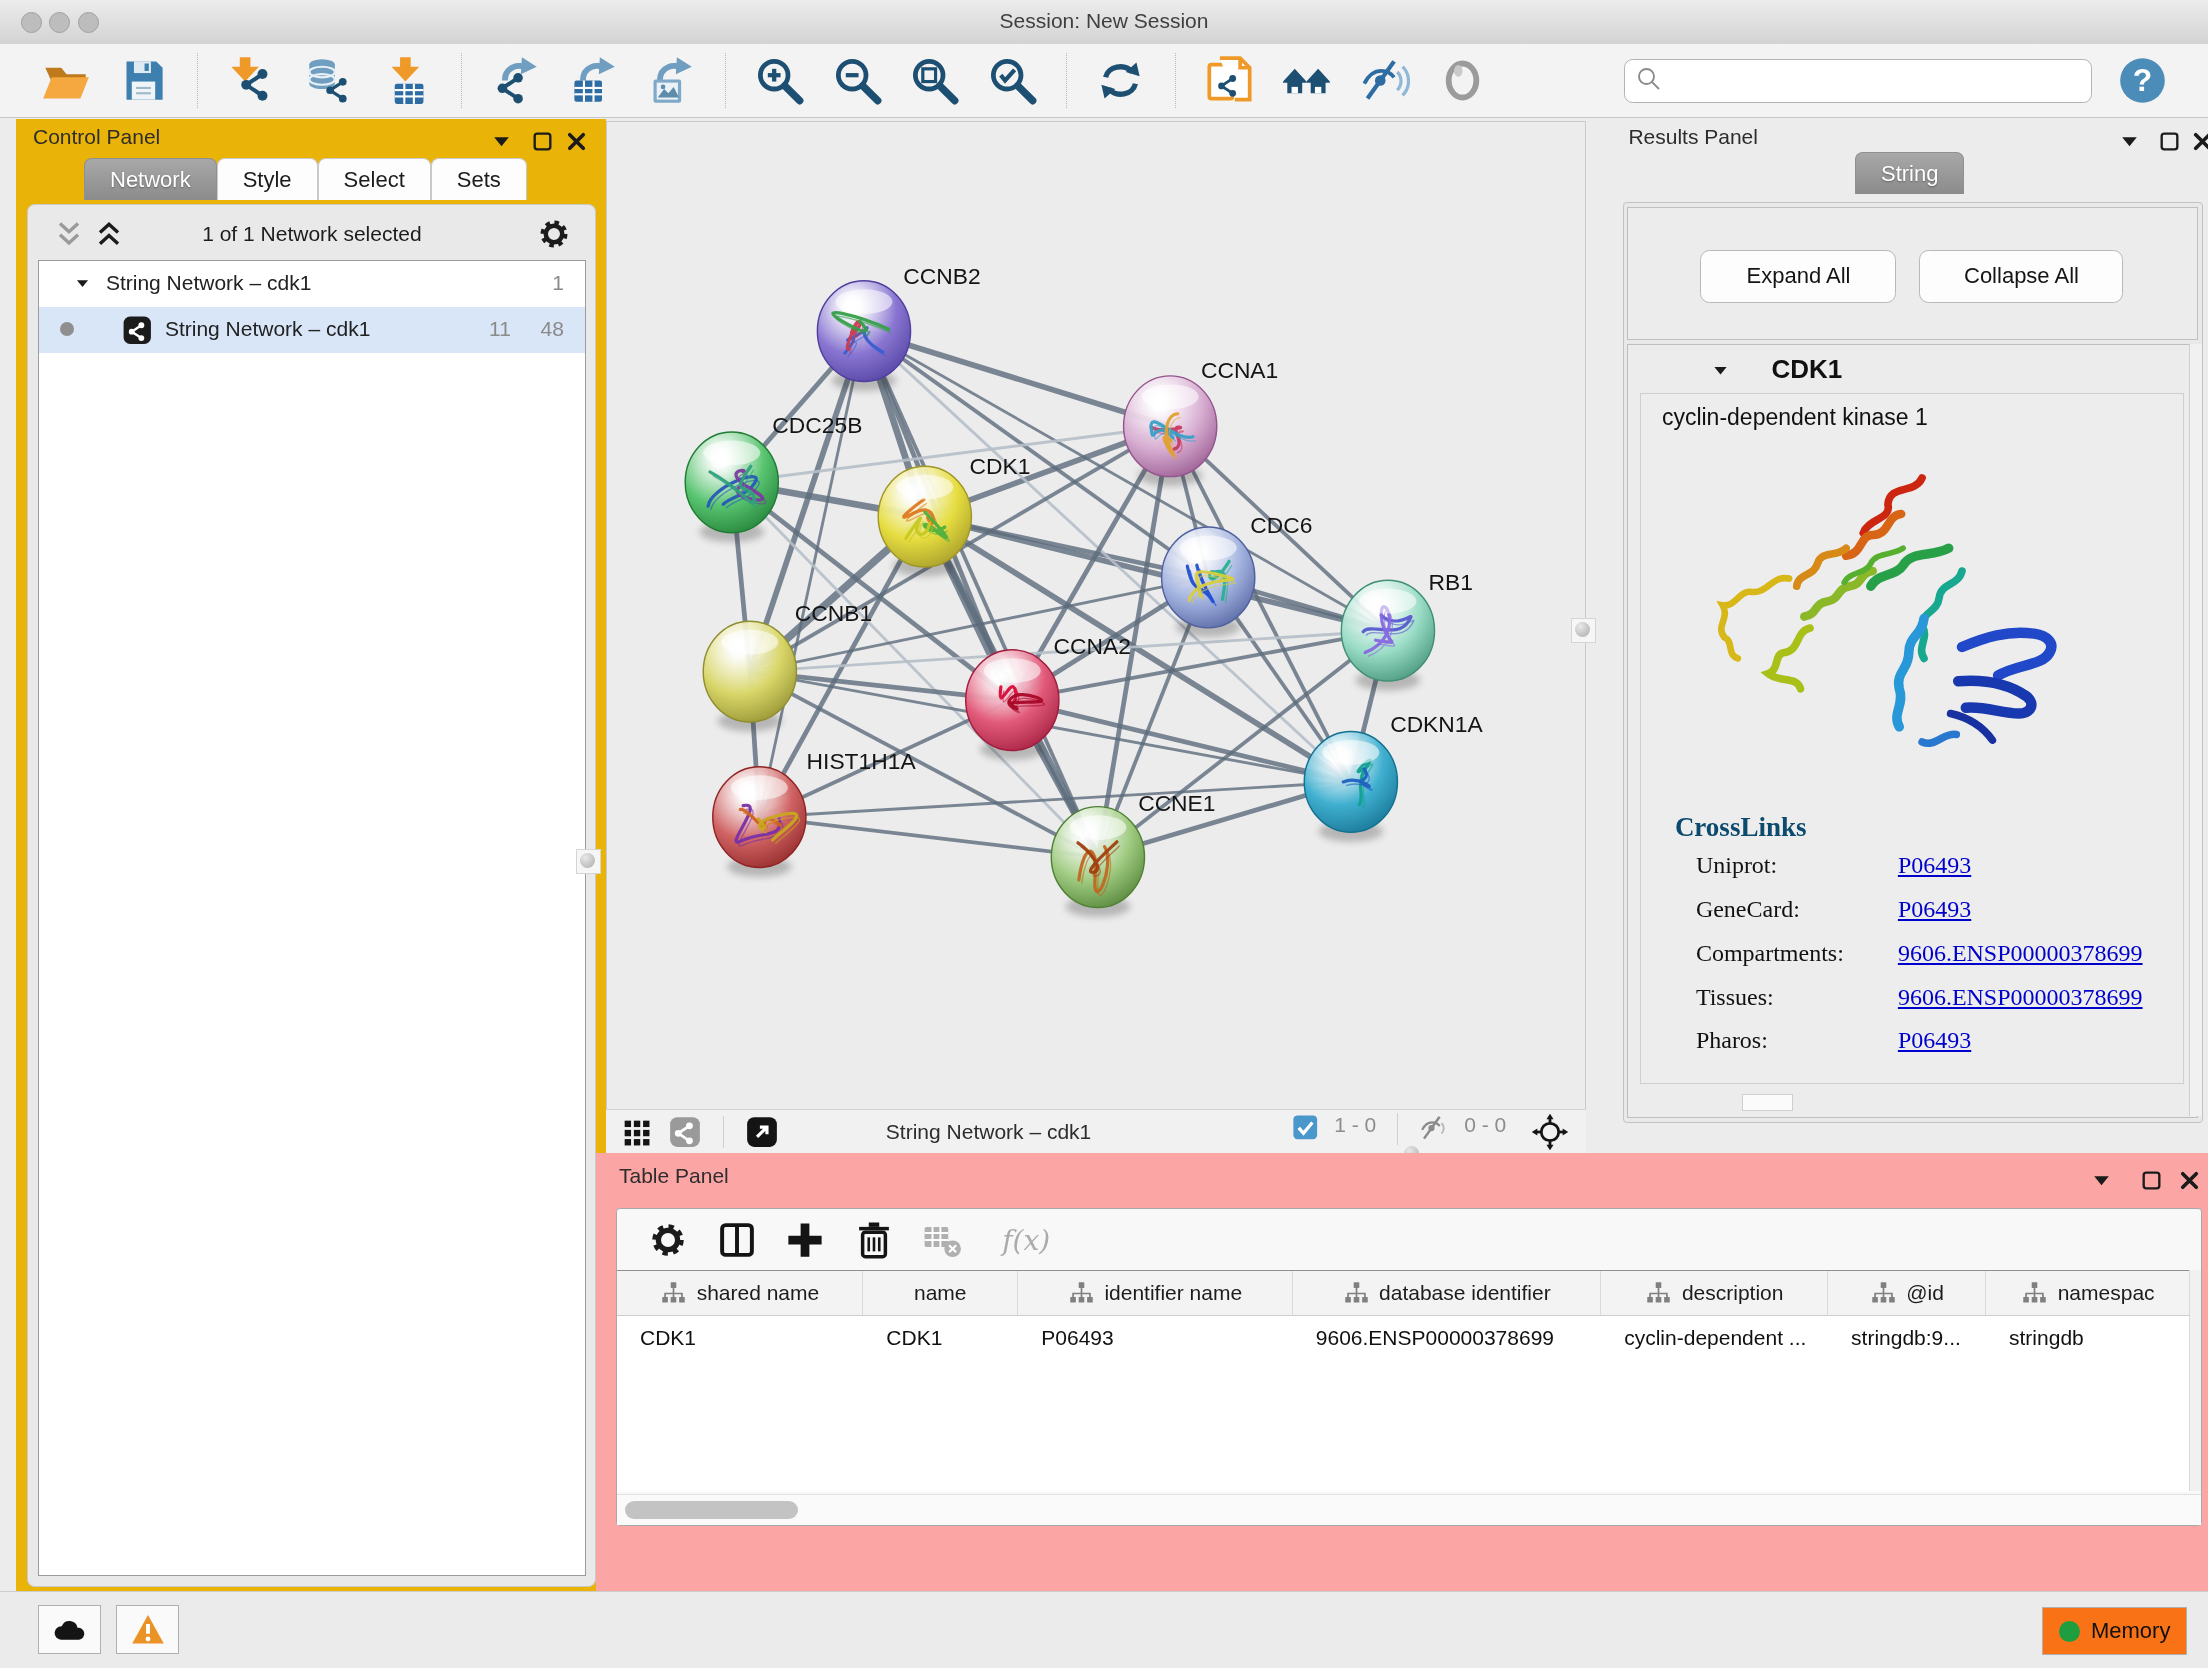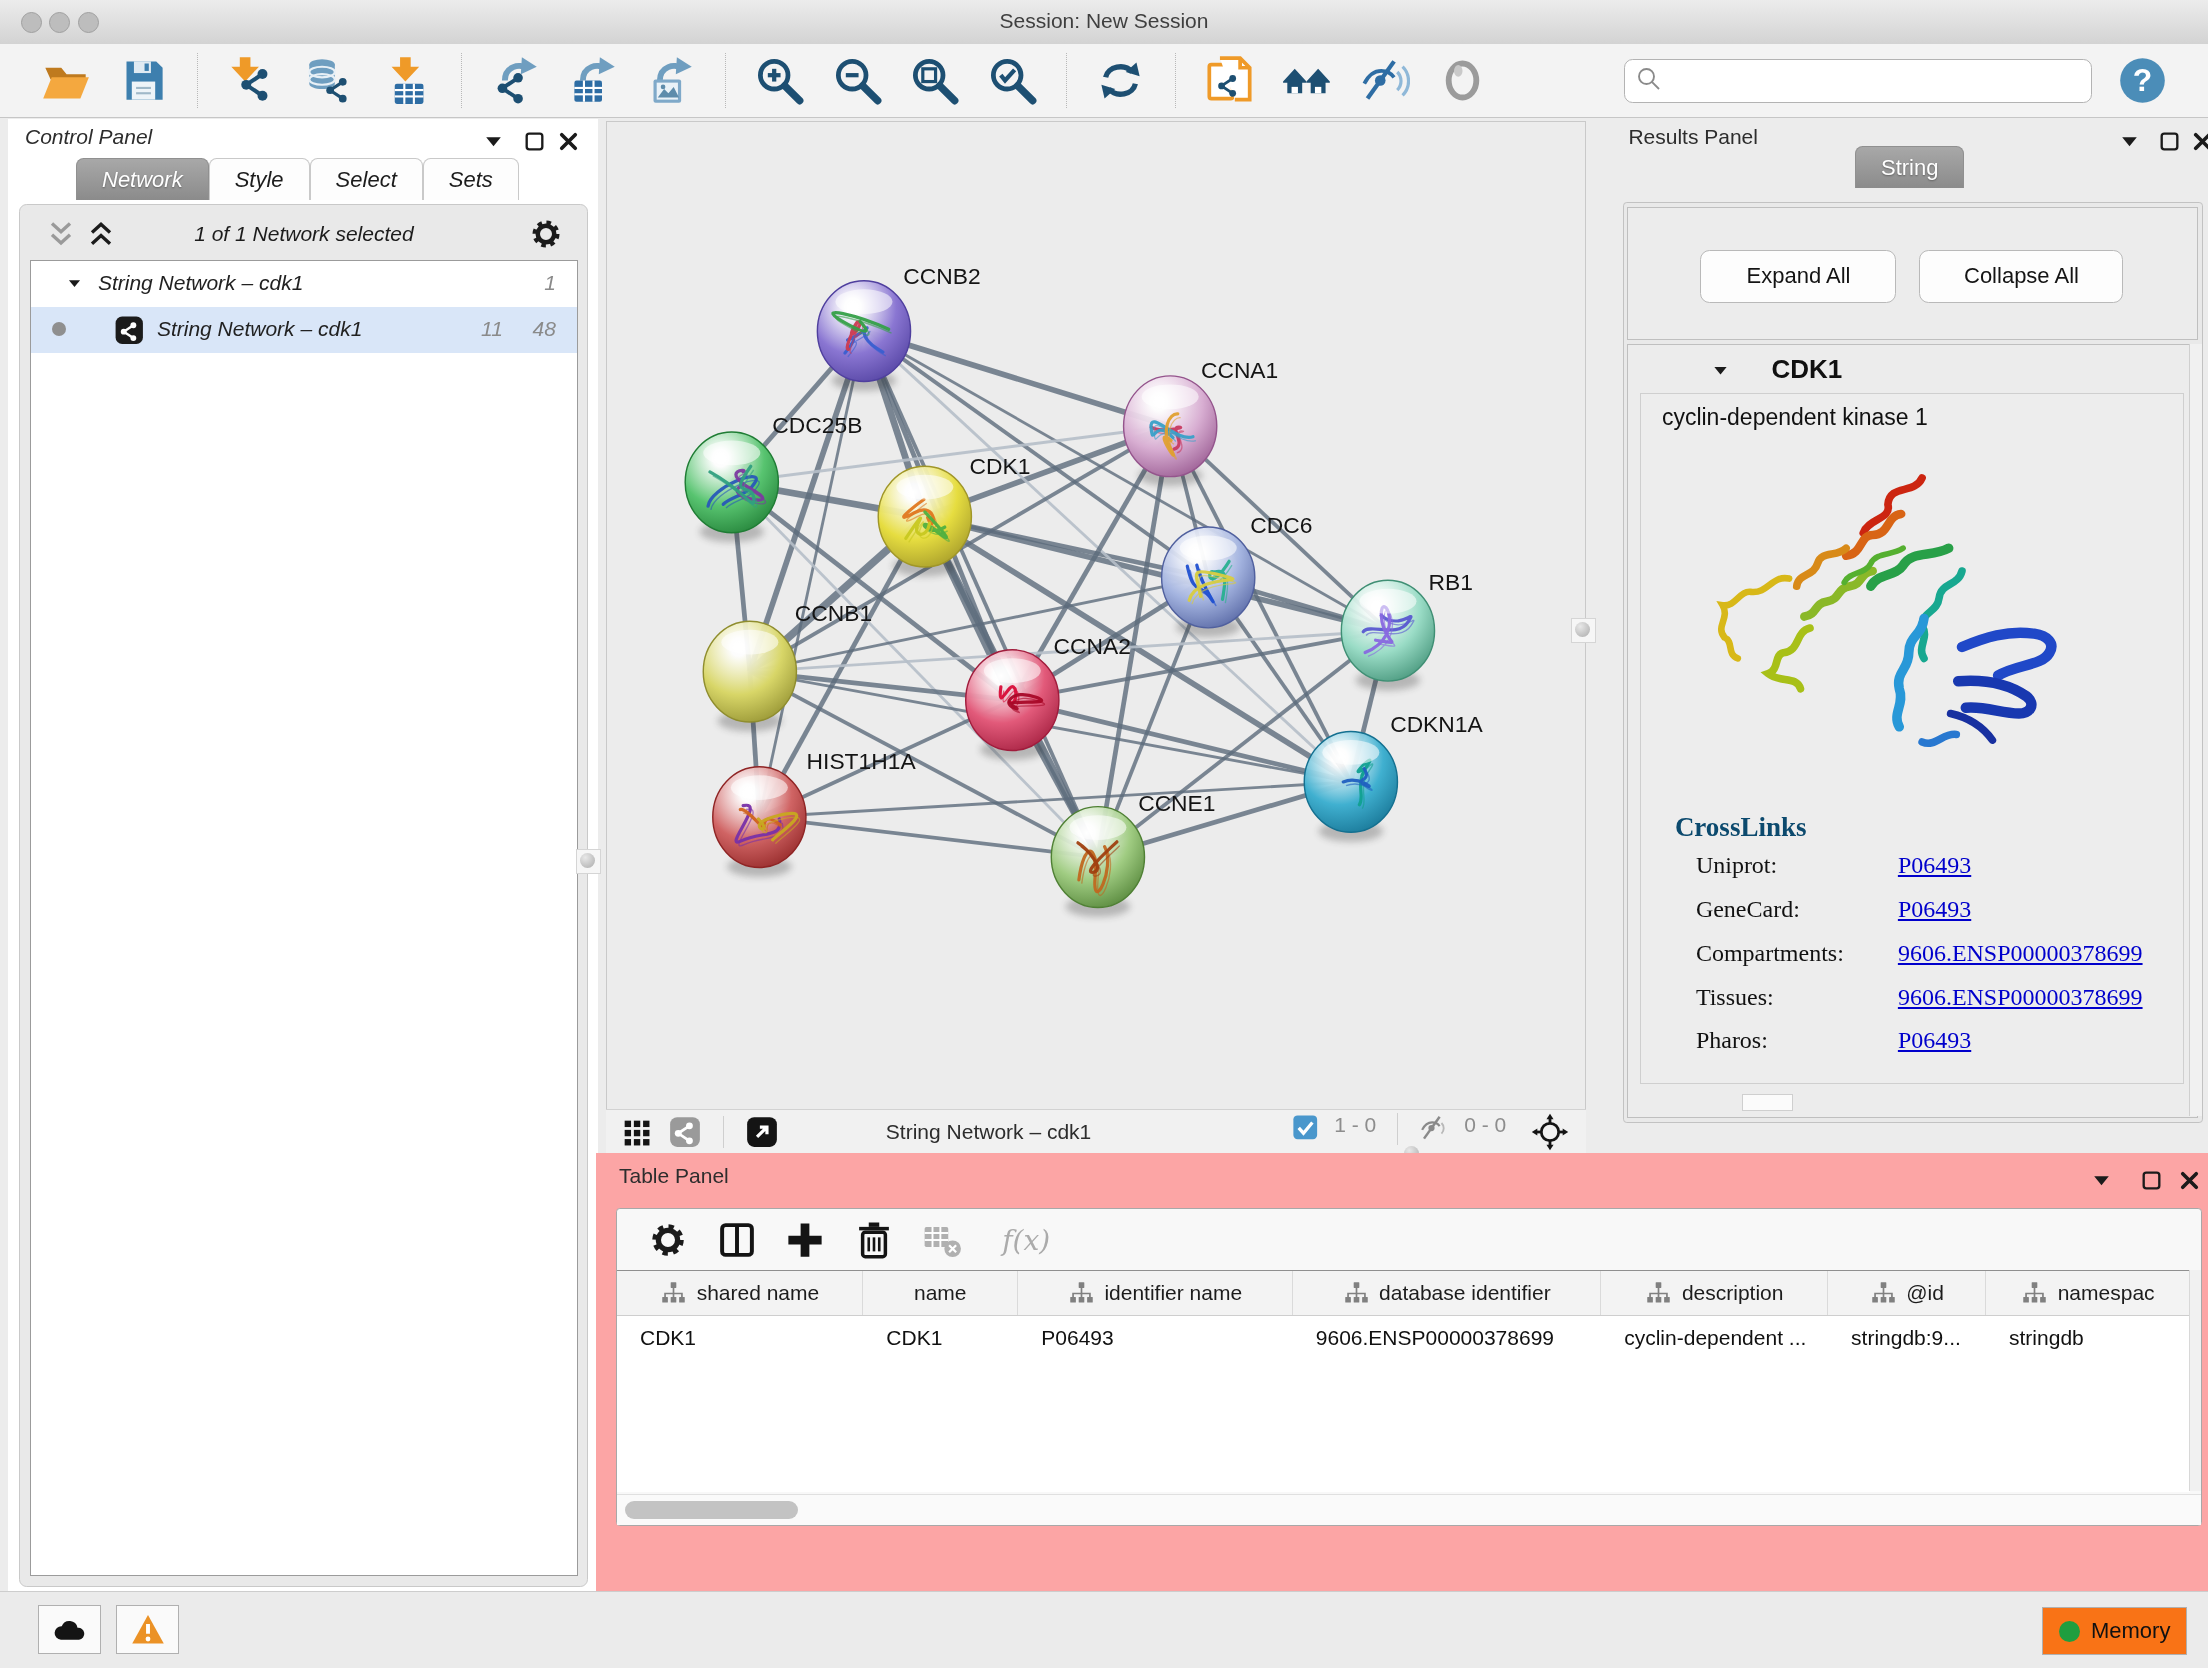--- a/index.html
+++ b/index.html
@@ -26,21 +26,21 @@
   #help-btn svg{width:100%;height:100%;}
   
   .phead{position:absolute;font-size:21px;color:#2d2d2d;}
   .picon{position:absolute;width:25px;height:25px;}
   .picon svg{width:100%;height:100%;}
   .tab{display:inline-block;border:1px solid #c9c9c9;border-bottom:none;background:#fdfdfd;
     border-radius:7.6px 7.6px 0 0;font-size:22px;padding:7.6px 25px;color:#1c1c1c;}
   .tab.sel{background:linear-gradient(#a8a8a8,#8b8b8b);color:#fff;border-color:#909090;
     text-shadow:0 1px 1.9px rgba(0,0,0,.35);}
   
-  #control-panel{position:absolute;left:8px;top:119px;width:590px;height:1472px;background:#ffffff;font-style:italic;}
+  #control-panel{position:absolute;left:16px;top:119px;width:590px;height:1472px;background:#eab308;}
   #cp-tabs{position:absolute;left:68px;top:39px;}
   #cp-box{position:absolute;left:11.4px;top:85px;width:567px;height:1381px;background:#e9e9e9;
     border:1px solid #c9c9c9;border-radius:7.6px;}
   #cp-toolrow{position:absolute;left:0;top:5.7px;width:100%;height:46px;}
   #cp-status{position:absolute;left:0;top:11.4px;width:100%;text-align:center;font-size:21px;color:#1c1c1c;}
   .cp-tool{position:absolute;width:36px;height:36px;top:5.7px;}
   .cp-tool svg{width:100%;height:100%;}
   #cp-list{position:absolute;left:9.5px;top:55px;width:546px;height:1314px;background:#fff;border:1px solid #9b9b9b;}
   .tree-row{position:relative;width:100%;height:46px;font-size:21px;}
   .tree-row .cnt{position:absolute;color:#8a8a8a;}
@@ -56,21 +56,21 @@
   .nbicon svg{width:100%;height:100%;}
   .nbsep{width:0;height:32px;border-left:1px solid #cfcfcf;margin:0 13.3px;}
   #netbar-title{font-size:21px;color:#2d2d2d;margin-left:99px;}
   #netbar-right{margin-left:auto;display:flex;align-items:flex-start;margin-right:9.5px;}
   .nbcount{font-size:21px;color:#8d8d8d;margin:0 7.6px;}
   .splitdot{position:absolute;width:23px;height:23px;background:#f6f6f6;border:1px solid #d5d5d5;}
   .splitdot::after{content:"";position:absolute;left:2.9px;top:2.9px;width:15px;height:15px;border-radius:50%;
     background:radial-gradient(circle at 35% 30%,#e8e8e8,#ababab);}
   
   #results-panel{position:absolute;left:1617px;top:119px;width:592px;height:1034px;}
-  #rp-tab{position:absolute;left:238px;top:27px;border-radius:10px;}
+  #rp-tab{position:absolute;left:238px;top:33px;border-radius:10px;}
   #rp-box{position:absolute;left:5.7px;top:83px;width:578px;height:919px;background:#e9e9e9;
     border:1px solid #c2c2c2;border-radius:3.8px;}
   #rp-btnbox{position:absolute;left:3.8px;top:3.8px;width:569px;height:131px;background:#ececec;border:1px solid #bfbfbf;}
   .rp-btn{position:absolute;top:42px;height:53px;background:#fdfdfd;border:1px solid #b9b9b9;border-radius:9.5px;
     font-size:22px;color:#141414;display:flex;align-items:center;justify-content:center;box-sizing:border-box;}
   #rp-content{position:absolute;left:3.8px;top:141px;width:569px;height:772px;background:#ececec;border:1px solid #bfbfbf;}
   #rp-gene-head{position:absolute;left:0;top:7.6px;width:100%;height:34px;}
   #rp-gene{position:absolute;left:143px;top:1.9px;font-size:26px;font-weight:bold;color:#111;}
   #rp-caret{position:absolute;left:82px;top:7.6px;width:21px;height:21px;}
   #rp-caret svg{width:100%;height:100%;}

